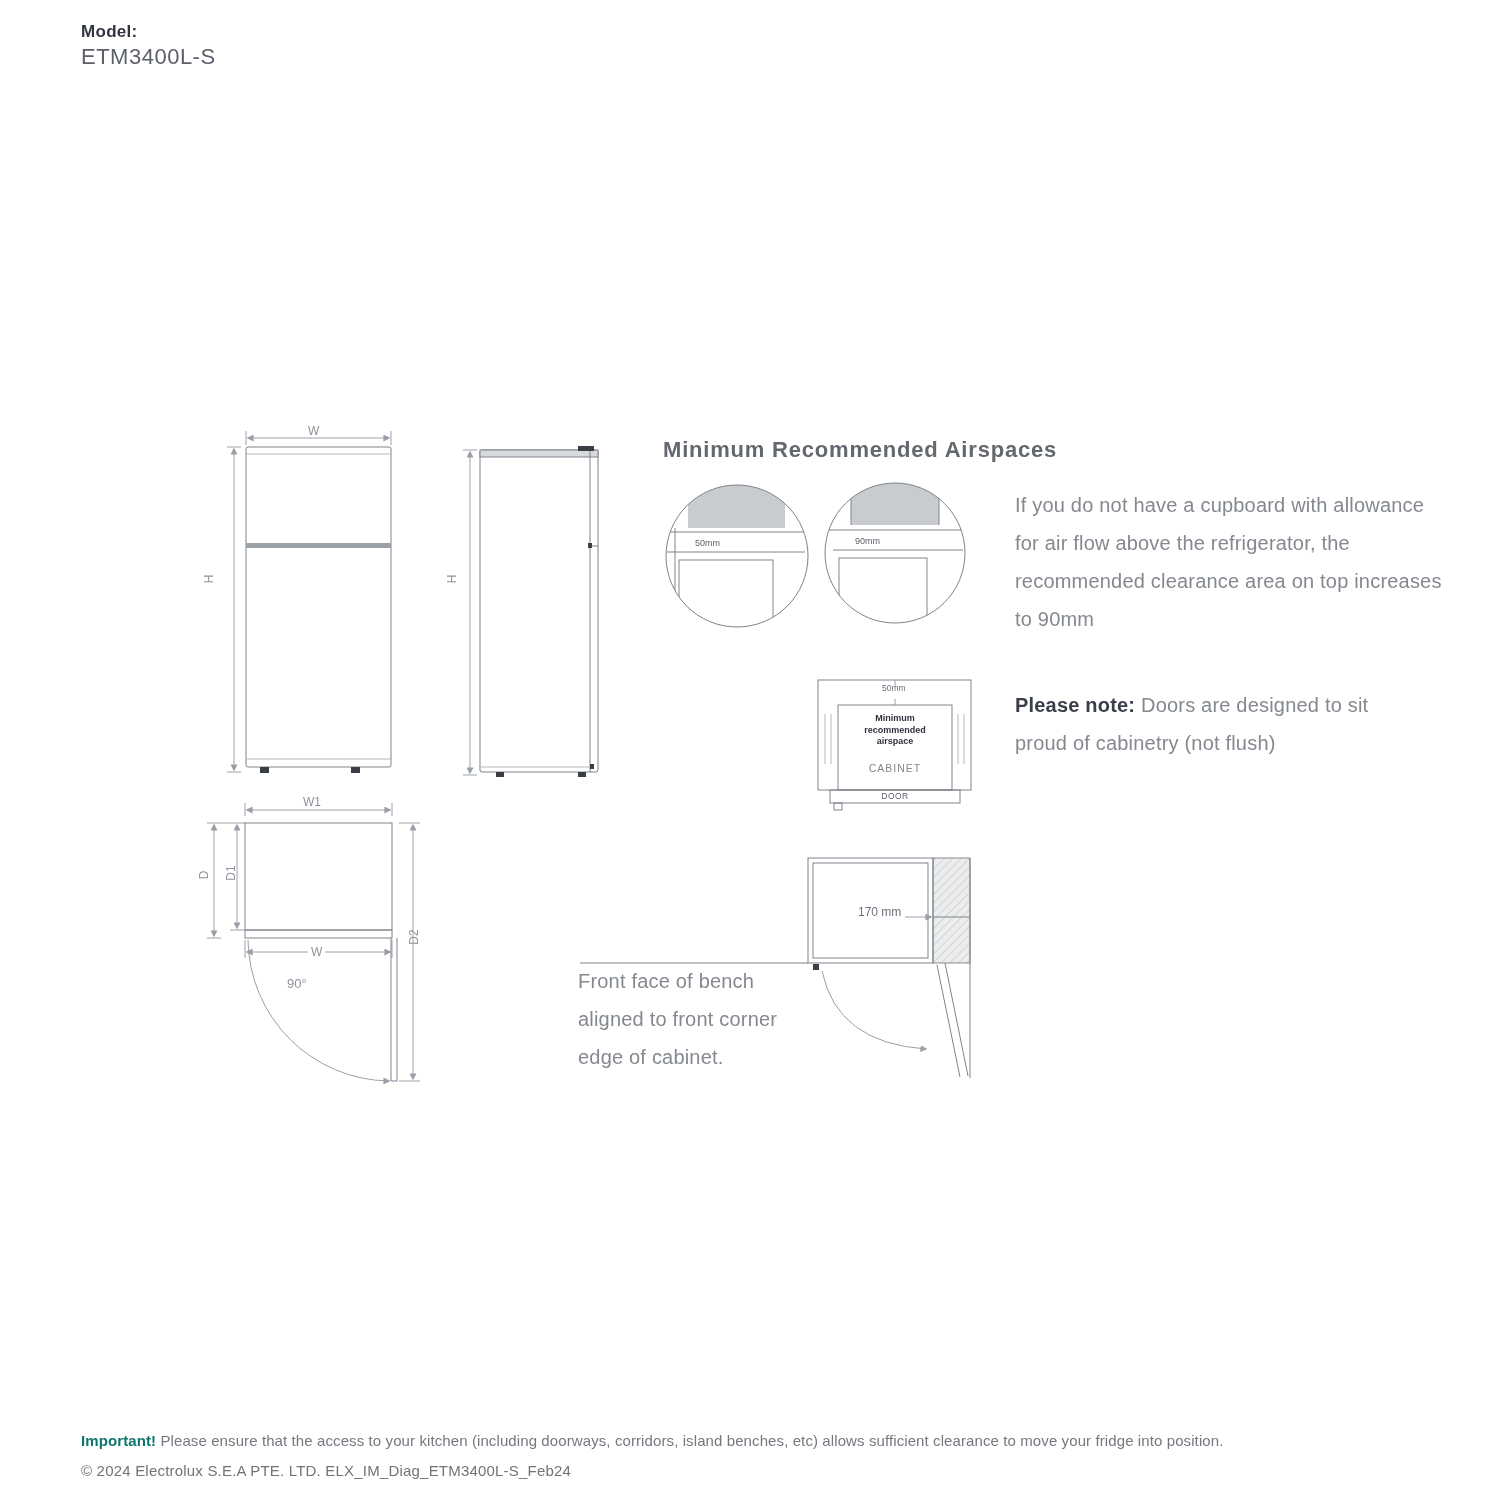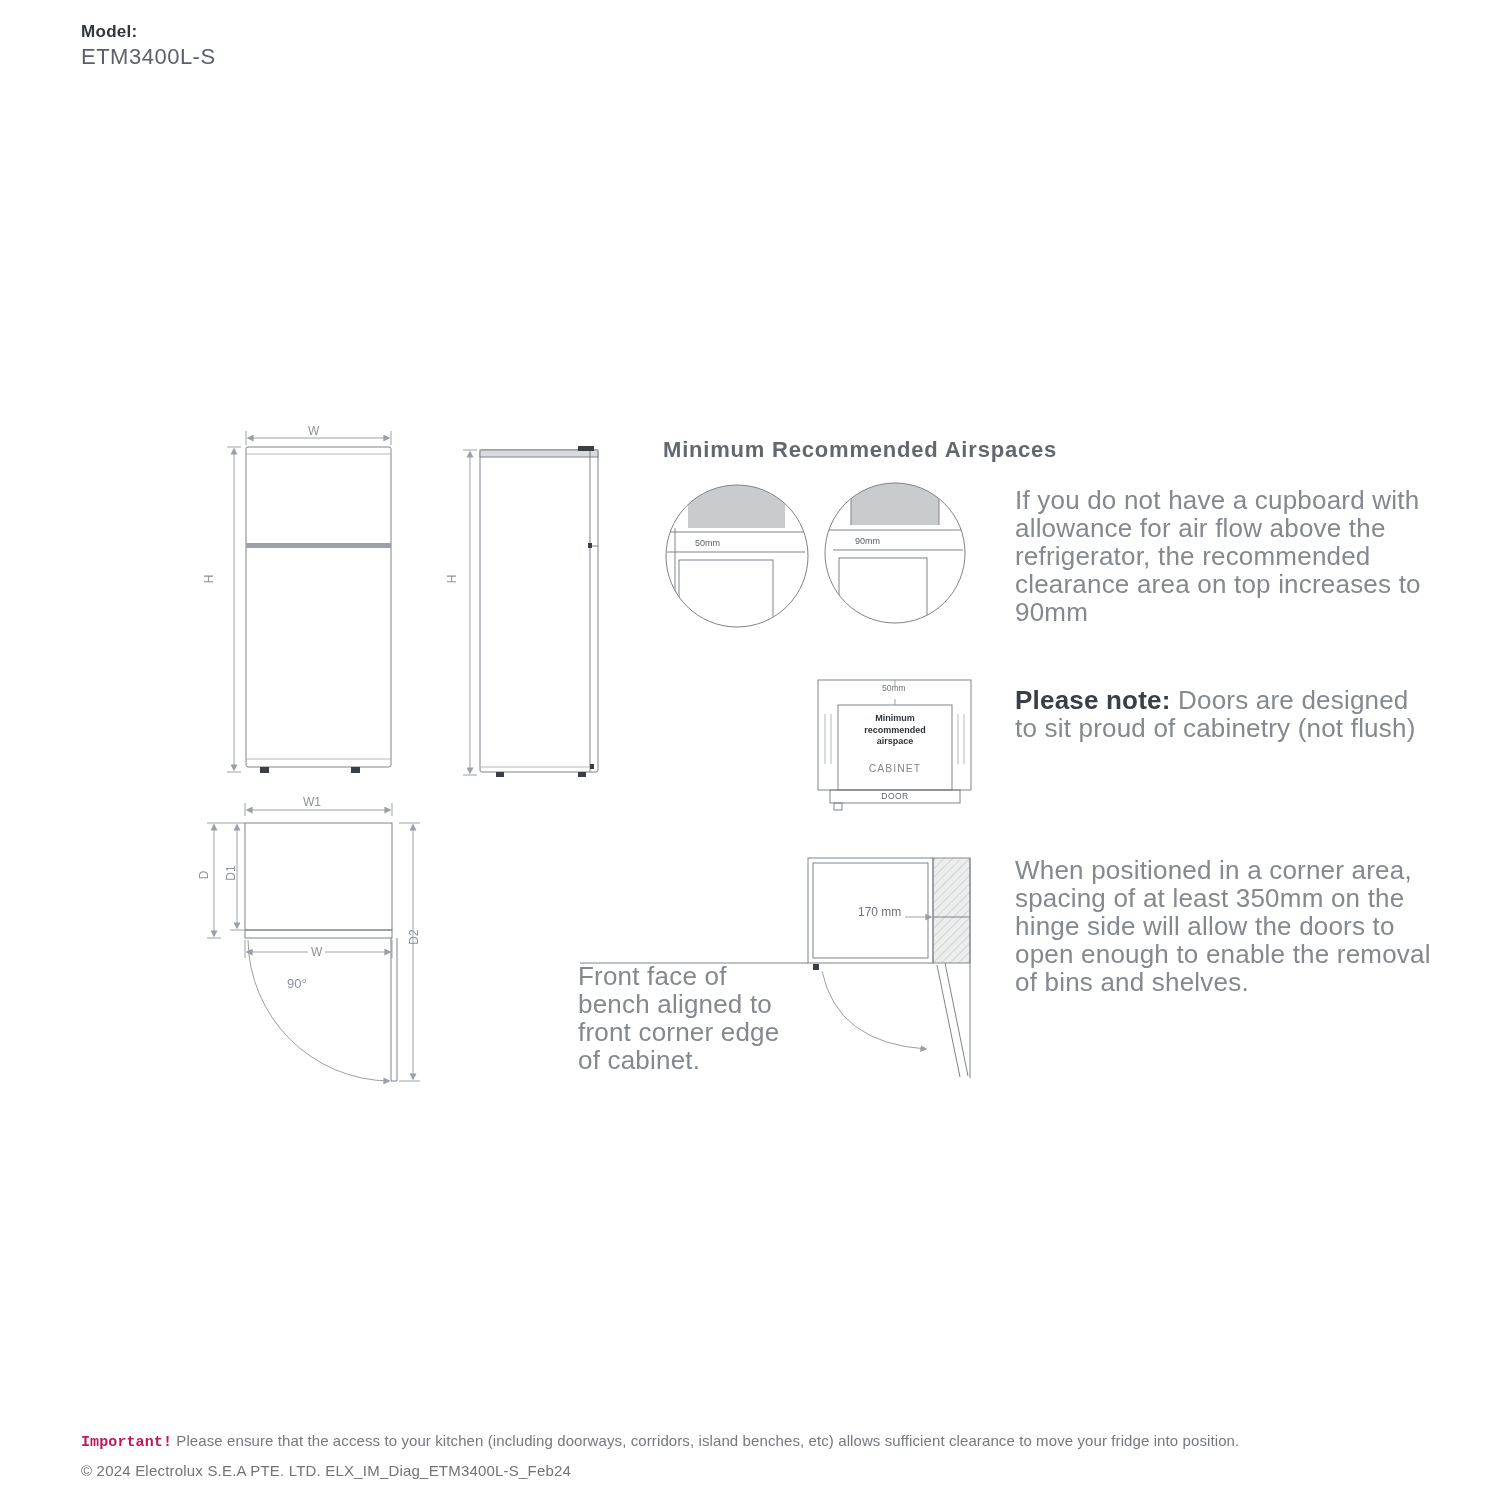--- a/index.html
+++ b/index.html
@@ -4,31 +4,31 @@
 <style>
   html,body{margin:0;padding:0;background:#ffffff;}
   .page{
     position:relative;width:1500px;height:1500px;background:#ffffff;overflow:hidden;
     font-family:"Liberation Sans",sans-serif;color:#84888f;
   }
   .abs{position:absolute;}
   .model-label{font-size:17px;font-weight:bold;color:#31353f;letter-spacing:.3px;}
   .model-value{font-size:22px;color:#5c606a;letter-spacing:.5px;margin-top:2px;}
   .heading{font-size:22px;font-weight:600;color:#63676e;letter-spacing:.8px;}
-  .para{font-size:26px;line-height:28px;color:#84888f;letter-spacing:.2px;}
+  .para{font-size:20px;line-height:38px;color:#84888f;letter-spacing:.2px;}
   .para b{color:#3a3e48;font-weight:bold;}
   .dimlabel{font-size:12px;color:#8d929a;}
   .dimlabel.rot{transform:rotate(-90deg);transform-origin:center;}
   .tiny{font-size:8.5px;color:#6d727b;}
   .cab-min{font-size:9px;font-weight:bold;color:#2e323b;line-height:1.3;text-align:center;}
   .cab-cabinet{font-size:10.5px;color:#84888f;letter-spacing:1px;text-align:center;}
   .cab-door{font-size:8.5px;color:#5c606a;letter-spacing:.5px;text-align:center;}
   .onln{background:#fff;padding:0 3px;}
   .footer-important{font-size:15px;color:#74787f;letter-spacing:.1px;}
-  .footer-important b{color:#be185d;font-family:Liberation Mono, monospace;}
+  .footer-important b{color:#0f766e;}
   .footer-copy{font-size:15px;color:#737373;letter-spacing:.2px;}
   svg{display:block;}
   .obj{stroke:#7e838b;fill:none;stroke-width:1;}
   .objthin{stroke:#b4b8be;fill:none;stroke-width:1;}
   .dim{stroke:#9aa0a8;fill:none;stroke-width:1;}
   .dark{fill:#3a3e45;stroke:none;}
   .grayfill{fill:#c9cccf;stroke:none;}
 </style>
 </head>
 <body>
@@ -232,20 +232,19 @@
       <g>
         <line class="obj" x1="362" y1="120" x2="385" y2="232"></line>
         <line class="obj" x1="370" y1="118" x2="393" y2="231"></line>
       </g>
       <rect class="dark" x="238" y="119" width="6" height="6"></rect>
       <path class="dim" d="M 247 126 Q 262 198 351 204" marker-end="url(#acv)"></path>
     </svg>
   </div>
   <div class="abs" style="left:858px;top:905px;font-size:12px;color:#6d727b;">170 mm</div>
 
-  <div class="abs para" style="left:1015px;top:856px;width:440px;">When positioned in a corner area, spacing of at least 350mm on the hinge side will allow the doors to open enough to enable the removal of bins and shelves.</div>
 
   <div class="abs footer-important" style="left:81px;top:1432px;width:1360px;">
     <b>Important!</b><span> Please ensure that the access to your kitchen (including doorways, corridors, island benches, etc) allows sufficient clearance to move your fridge into position.</span>
   </div>
   <div class="abs footer-copy" style="left:81px;top:1462px;width:1360px;">© 2024 Electrolux S.E.A PTE. LTD. ELX_IM_Diag_ETM3400L-S_Feb24</div>
 
 </div>
 
 </body></html>

